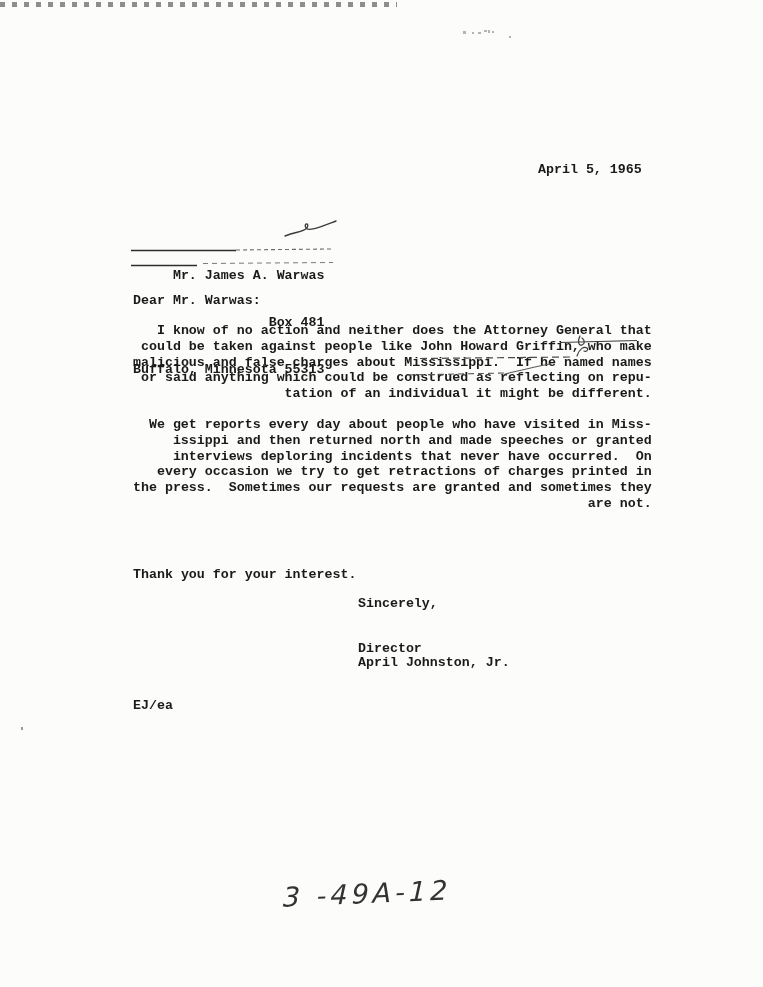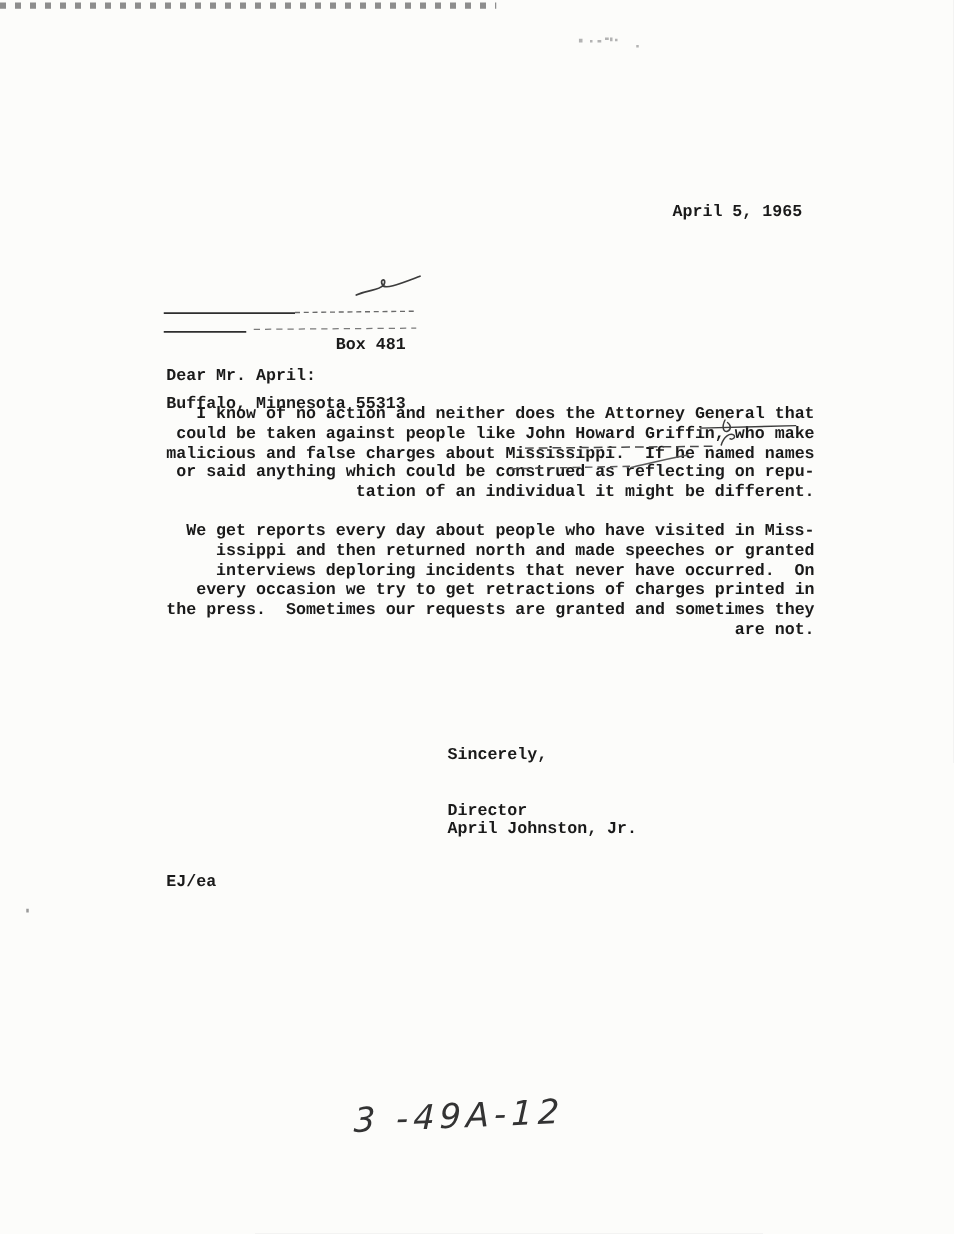--- a/index.html
+++ b/index.html
@@ -61,37 +61,39 @@
       <rect x="21" y="2" width="3" height="2"></rect>
       <rect x="25" y="2" width="2" height="3"></rect>
       <rect x="29" y="3" width="2" height="2"></rect>
       <rect x="46" y="8" width="2" height="2"></rect>
     </g>
   </svg>
 
   <div class="t" style="left:538px;top:162px">April 5, 1965</div>
 
   <div class="t" style="left:133px;top:236px">
+    <div class="addr-line">Mr. James A. Warwas</div>
     <div class="addr-line">Box 481</div>
     <div class="addr-line">Buffalo, Minnesota 55313</div>
   </div>
 
-  <div class="t" style="left:133px;top:293px">Dear Mr. April:</div>
+  <div class="t" style="left:133px;top:293px">Dear Mr. Warwas:</div>
 
   <div class="t" style="left:133px;top:323px">I know of no action and neither does the Attorney General that
 could be taken against people like John Howard Griffin, who make
 malicious and false charges about Mississippi.  If he named names
 or said anything which could be construed as reflecting on repu-
 tation of an individual it might be different.</div>
   <div class="t" style="left:133px;top:417px">We get reports every day about people who have visited in Miss-
 issippi and then returned north and made speeches or granted
 interviews deploring incidents that never have occurred.  On
 every occasion we try to get retractions of charges printed in
 the press.  Sometimes our requests are granted and sometimes they
 are not.</div>
+  <div class="t" style="left:133px;top:567px">Thank you for your interest.</div>
 
   <div class="t" style="left:358px;top:596px">Sincerely,</div>
   <div class="t" style="left:358px;top:655px">April Johnston, Jr.</div>
   <div class="t" style="left:358px;top:641px">Director</div>
 
   <div class="t" style="left:133px;top:698px">EJ/ea</div>
 
   <svg class="overlay" width="763" height="987" viewBox="0 0 763 987">
 
     <path d="M285,236 C296,231 302,233 307,228 C310,222 303,223 306,228 C308,232 320,227 336,221" fill="none" stroke="#3c3c3c" stroke-width="1.4" stroke-linecap="round"></path>

